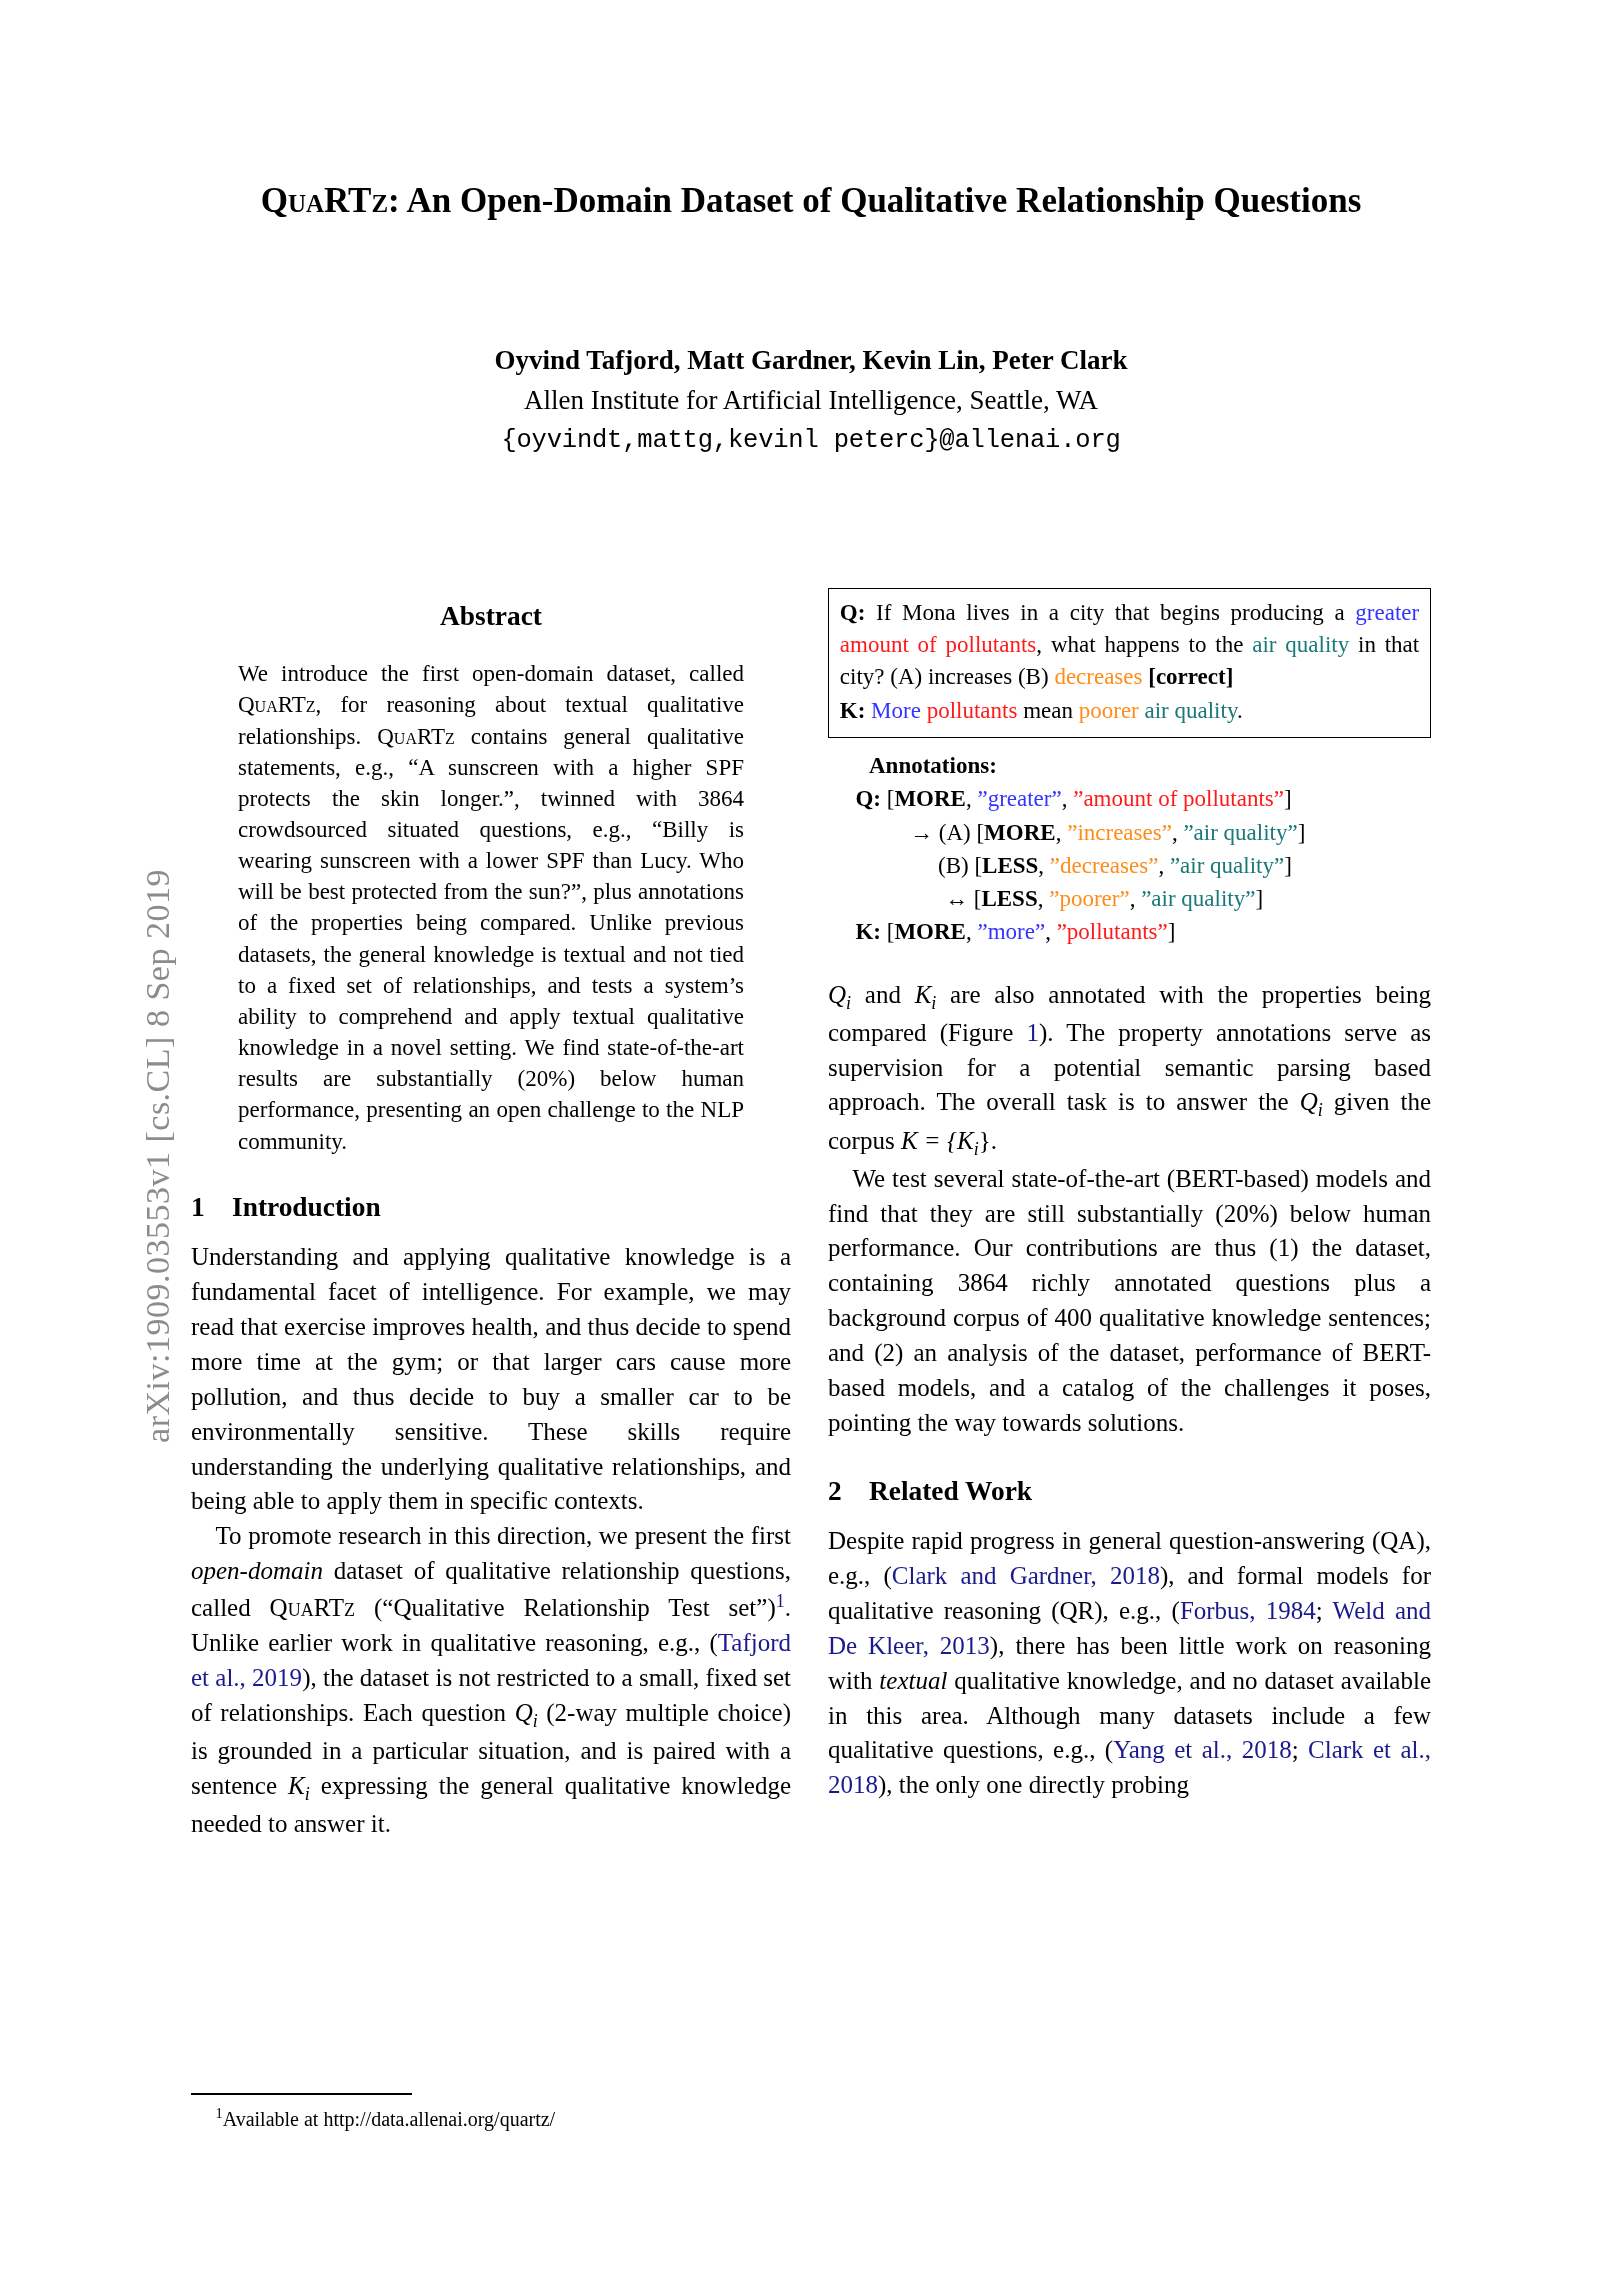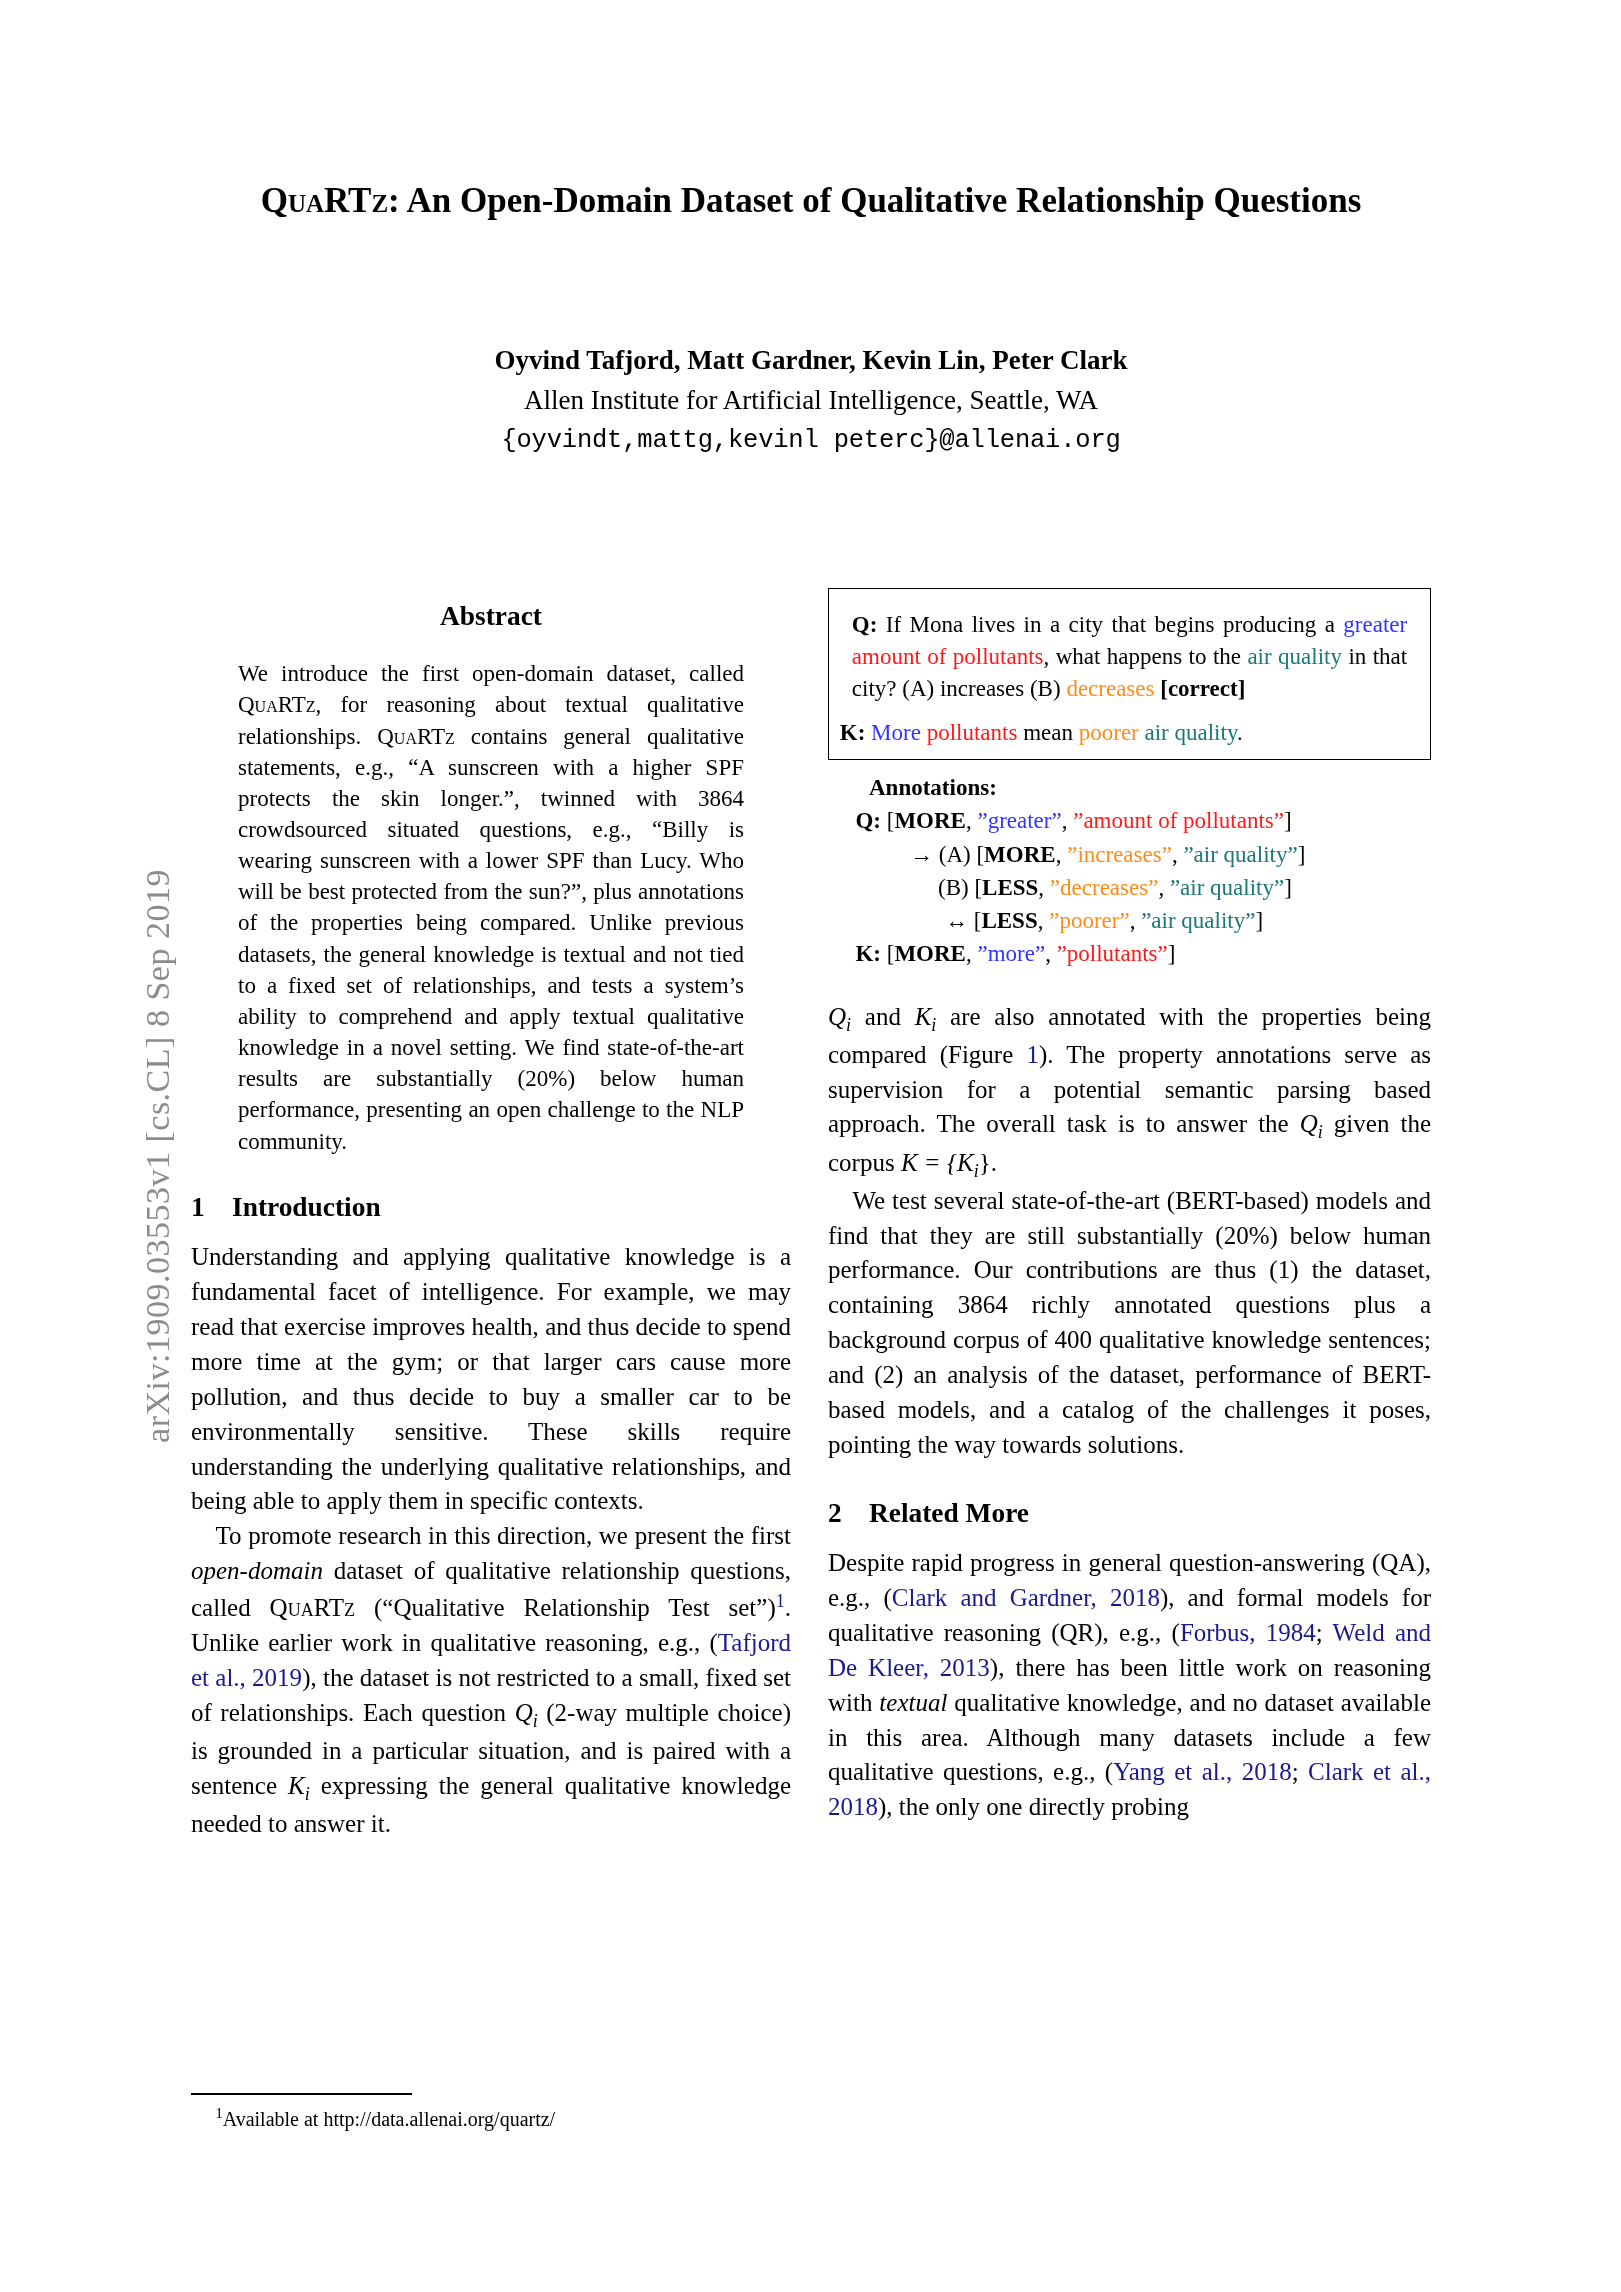--- a/index.html
+++ b/index.html
@@ -158,21 +158,21 @@
 
   
   .fig-box {
     border: 1.6px solid #000;
     padding: 7.8px 10.8px 9.8px 10.8px;
     font-size: 23px;
     line-height: 1.40;
     text-align: justify;
     hyphens: none;
   }
-  .fig-box .qline { margin: 12px; }
+  .fig-box .qline { margin: 0; }
   .fig-box .kline { margin: 2px 0 0 0; text-align: left; }
 
   .annot {
     margin-top: 10.8px;
     font-size: 23px;
     line-height: 1.445;
   }
   .annot-title {
     font-weight: bold;
     margin-left: 41px;
@@ -249,17 +249,17 @@
         <div class="annot-row ar-k2"><span>↔</span><span> [</span><span class="b">LESS</span><span>, </span><span class="c-orange">”poorer”</span><span>, </span><span class="c-teal">”air quality”</span><span>]</span></div>
         <div class="annot-row ar-k"><span class="b">K:</span><span> [</span><span class="b">MORE</span><span>, </span><span class="c-blue">”more”</span><span>, </span><span class="c-red">”pollutants”</span><span>]</span></div>
       </div>
   </div>
 
 
   <p class="body" style="margin-top:29px"><span class="mi">Q</span><span class="sub">i</span><span> and </span><span class="mi">K</span><span class="sub">i</span><span> are also annotated with the properties being compared (Figure </span><span class="cite">1</span><span>). The property annotations serve as supervision for a potential semantic parsing based approach. The overall task is to answer the </span><span class="mi">Q</span><span class="sub">i</span><span> given the corpus </span><span class="mi">K = {K</span><span class="sub">i</span><span>}.</span></p>
 
   <p class="body indent">We test several state-of-the-art (BERT-based) models and find that they are still substantially (20%) below human performance. Our contributions are thus (1) the dataset, containing 3864 richly annotated questions plus a background corpus of 400 qualitative knowledge sentences; and (2) an analysis of the dataset, performance of BERT-based models, and a catalog of the challenges it poses, pointing the way towards solutions.</p>
 
-  <div class="sec-head"><span class="sec-num">2</span><span>Related More</span></div>
+  <div class="sec-head"><span class="sec-num">2</span><span>Related Work</span></div>
 
   <p class="body"><span>Despite rapid progress in general question-answering (QA), e.g., (</span><span class="cite">Clark and Gardner, 2018</span><span>), and formal models for qualitative reasoning (QR), e.g., (</span><span class="cite">Forbus, 1984</span><span>; </span><span class="cite">Weld and De Kleer, 2013</span><span>), there has been little work on reasoning with </span><span class="it">textual</span><span> qualitative knowledge, and no dataset available in this area. Although many datasets include a few qualitative questions, e.g., (</span><span class="cite">Yang et al., 2018</span><span>; </span><span class="cite">Clark et al., 2018</span><span>), the only one directly probing</span></p>
 </div>
 
 
 </body></html>

